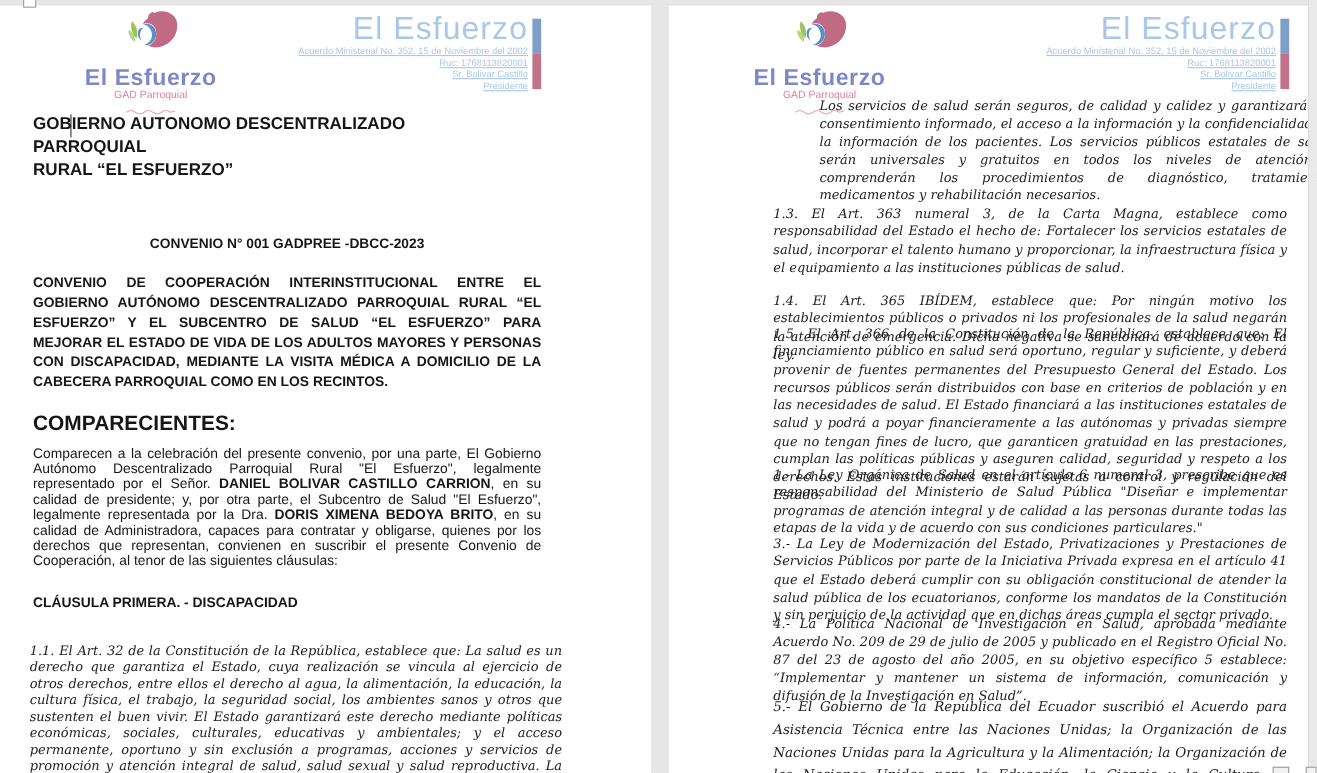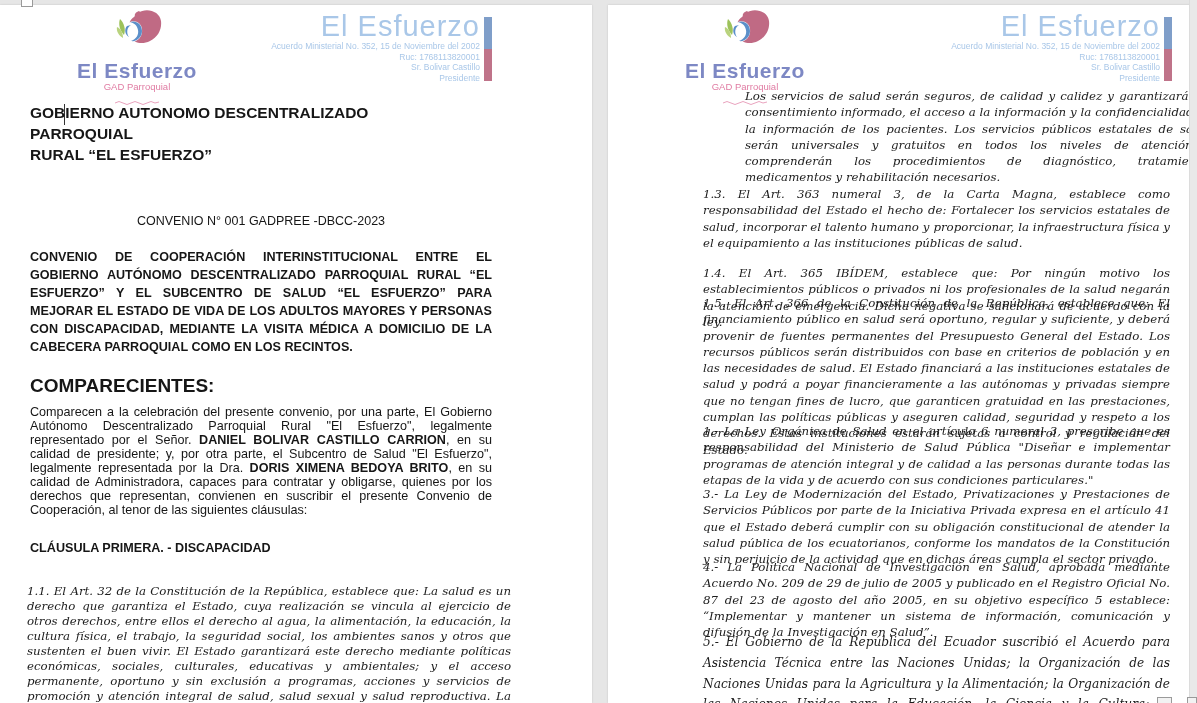--- a/index.html
+++ b/index.html
@@ -24,32 +24,32 @@
   .hdr{position:absolute;top:0;left:0;right:0;height:92px;}
   .logo{position:absolute;left:62px;top:4px;width:150px;text-align:center;}
   .logo svg.flower{display:block;margin:0 auto;}
   .logo-title{font-size:21px;font-weight:bold;color:#7d88c4;letter-spacing:.5px;line-height:20px;}
   .logo-sub{font-size:9.5px;color:#e07ca3;line-height:11px;text-align:center;}
   .logo-squig{margin-top:1px;}
   .letterhead{position:absolute;text-align:right;top:6px;}
   .page1 .letterhead{right:112px;}
   .page2 .letterhead{right:37px;}
   .lh-title{font-size:29px;color:#a9c7e8;line-height:30px;letter-spacing:1px;font-weight:400;}
-  .lh-line{font-size:8.5px;color:#a9c7e8;line-height:10.5px;}
+  .lh-line{font-size:8.5px;color:#a9c7e8;line-height:10.5px;text-decoration:underline;}
   .lh-bar{position:absolute;top:12px;width:8px;height:64px;}
   .page1 .lh-bar{right:100px;}
   .page2 .lh-bar{right:25px;}
   .lh-bar .t{height:50%;background:#7f9ec9;}
   .lh-bar .b{height:50%;background:#bf7389;}
 
   
   .p1-block{position:absolute;left:30px;width:462px;color:#161616;}
   .doc-title{top:97px;font-weight:bold;font-size:15.5px;line-height:21px;}
   .caret{position:absolute;left:64px;top:99px;width:1px;height:21px;background:#333;}
-  .convenio-no{top:209px;text-align:center;font-weight:normal;font-size:12.5px;}
+  .convenio-no{top:209px;text-align:center;font-weight:bold;font-size:12.5px;}
   .intro{top:243px;font-weight:bold;font-size:12.6px;line-height:18px;text-align:justify;}
   .h-comp{top:370px;font-weight:bold;font-size:19px;}
   .comparecen{top:400px;font-size:12.6px;line-height:14px;text-align:justify;}
   .comparecen b{font-weight:bold;}
   .h-clau{top:536px;font-weight:bold;font-size:12.6px;}
   .par11{position:absolute;left:27px;width:484px;top:579px;
     font-family:"DejaVu Serif", serif;font-style:italic;font-size:11.8px;line-height:15px;
     text-align:justify;color:#1c1c1c;}
 
   

